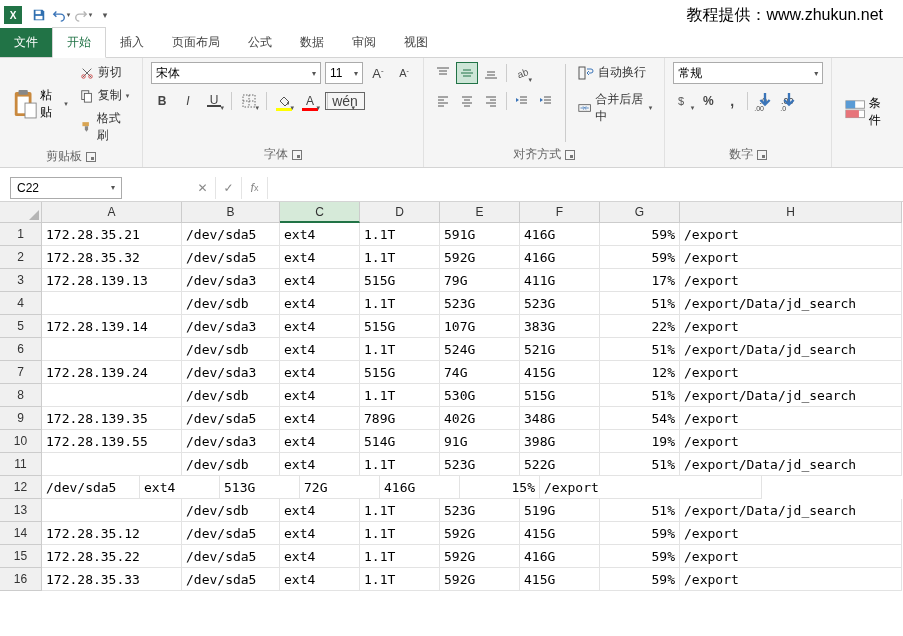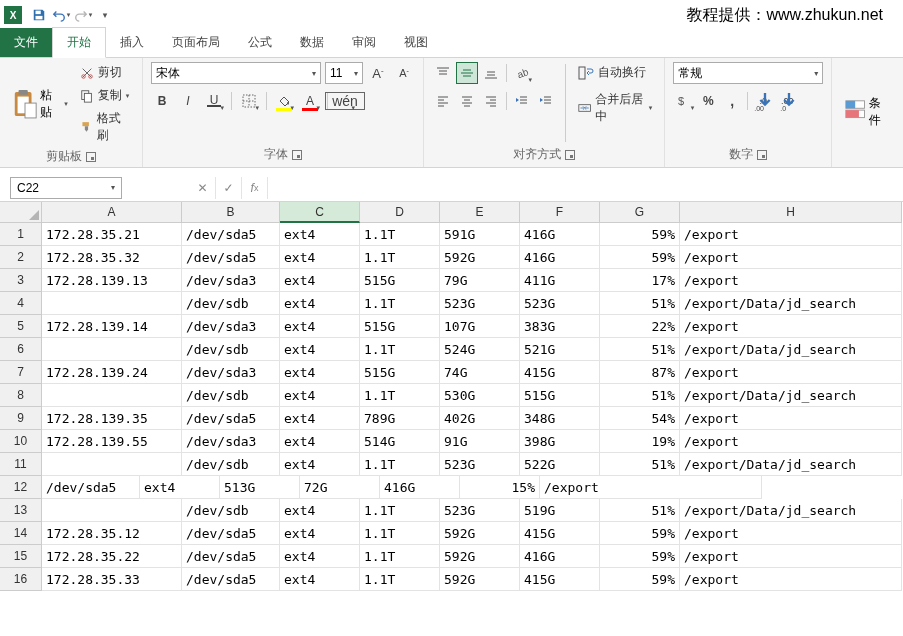--- a/index.html
+++ b/index.html
@@ -475,21 +475,21 @@
         <div class="cell w-H">/export/Data/jd_search</div>
       </div>
       <div class="row">
         <div class="rowhdr">7</div>
         <div class="cell w-A">172.28.139.24</div>
         <div class="cell w-B">/dev/sda3</div>
         <div class="cell w-C">ext4</div>
         <div class="cell w-D">515G</div>
         <div class="cell w-E">74G</div>
         <div class="cell w-F">415G</div>
-        <div class="cell w-G num">87%</div>
+        <div class="cell w-G num">12%</div>
         <div class="cell w-H">/export</div>
       </div>
       <div class="row">
         <div class="rowhdr">8</div>
         <div class="cell w-A"></div>
         <div class="cell w-B">/dev/sdb</div>
         <div class="cell w-C">ext4</div>
         <div class="cell w-D">1.1T</div>
         <div class="cell w-E">530G</div>
         <div class="cell w-F">515G</div>

